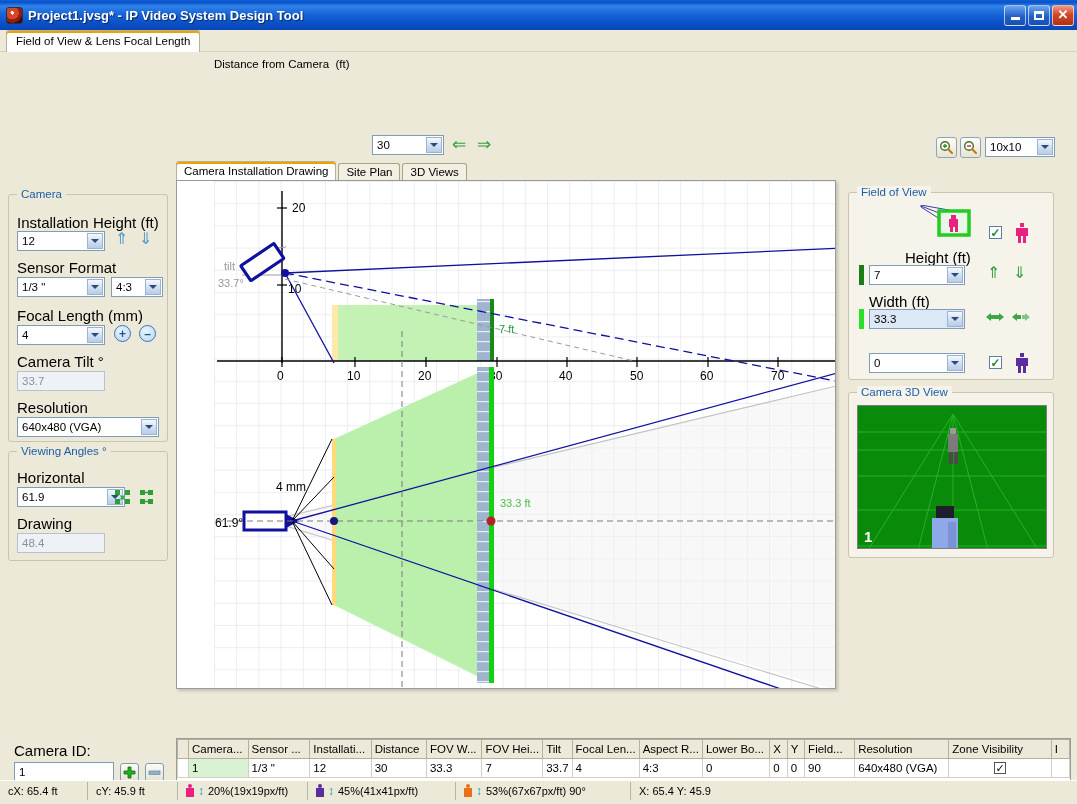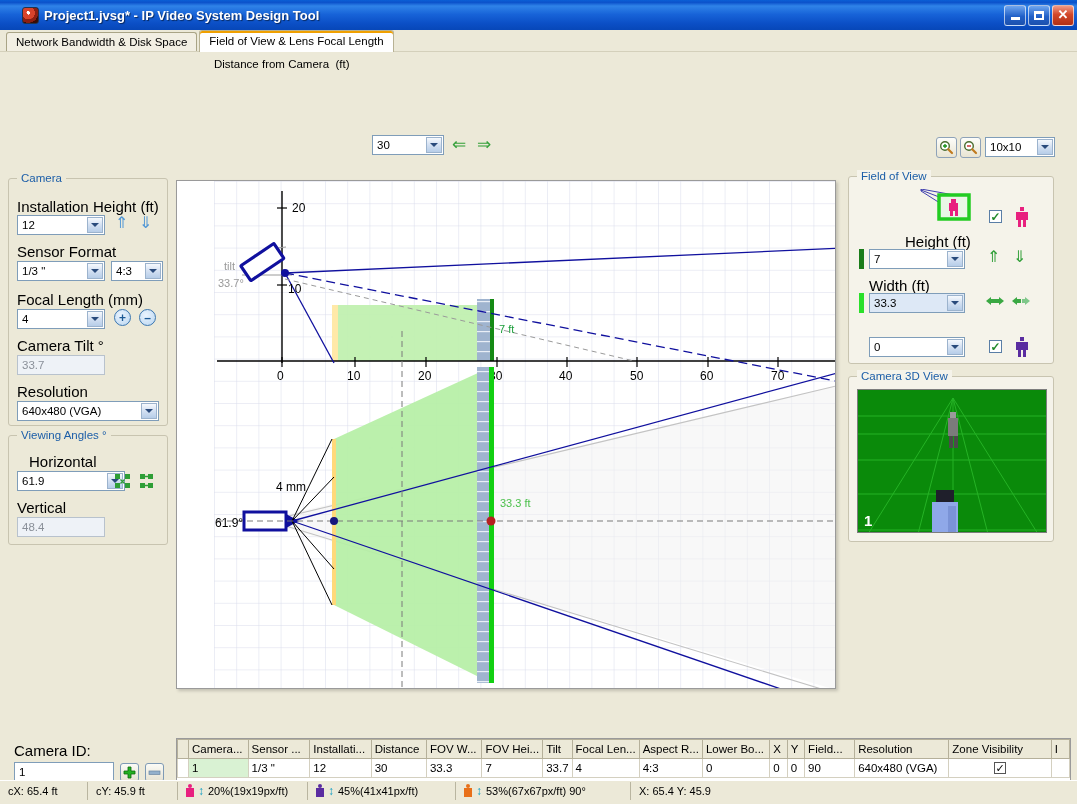--- a/index.html
+++ b/index.html
@@ -8,21 +8,21 @@
     width:1077px; height:804px; overflow:hidden;
     font-family:"Liberation Sans", sans-serif; font-size:11px;
     background:#0831d9;
   }
   #app { position:absolute; inset:0; display:flex; flex-direction:column; }
 
   
   .titlebar {
     height:30px; flex:0 0 30px;
     background:linear-gradient(180deg,#0a5fd6 0%,#0b52cb 8%,#2f83e8 20%,#1763d8 48%,#0b4fc6 78%,#0747b8 100%);
-    display:flex; align-items:center; padding:0 3px 0 22px; color:#fff;
+    display:flex; align-items:center; padding:0 3px 0 6px; color:#fff;
   }
   .title-ico {
     width:17px;height:17px;border-radius:3px;margin-right:5px;flex:0 0 17px;
     background:radial-gradient(circle at 35% 32%,#ffffff 0 12%,#d7432b 13% 46%,#8c1f12 47% 70%,#3a0c06 71% 100%);
     border:1px solid #20344f;
   }
   .title-text { font-size:13px; font-weight:bold; text-shadow:1px 1px 1px rgba(0,0,0,.55); white-space:nowrap;}
   .title-btns { margin-left:auto; display:flex; gap:2px; }
   .tb-btn {
     width:22px;height:21px;border-radius:3px;border:1px solid #ffffffa0;
@@ -86,21 +86,21 @@
 
   
   .subtabs { position:absolute; left:176px; top:109px; display:flex; align-items:flex-end; }
   .stab {
     height:18px;line-height:17px;padding:0 7px;font-size:11.5px;background:#f2efe3;
     border:1px solid #a9a486;border-bottom:none;border-radius:3px 3px 0 0;margin-right:2px;
   }
   .stab.active{ background:#fff; height:20px;line-height:19px; box-shadow:inset 0 2px 0 #f0a000; border-color:#b8b294;}
 
   
-  .group { position:absolute; border:1px solid #c8c4b0; border-radius:3px; background:#ece9d8; }
+  .group { position:absolute; border:1px solid #c8c4b0; border-radius:3px; background:#ece9d8;margin-top:16px; }
   .group > .glabel {
     position:absolute; top:-7px; left:8px; background:#ece9d8; padding:0 4px;
     color:#1c5ea8; font-size:11.5px;
   }
   .fieldlabel{ font-size:15px; color:#000; }
 
   
   .canvaswrap {
     position:absolute; left:176px; top:128px; width:660px; height:509px;
     background:#fff; border:1px solid #9a9a9a; box-shadow:2px 2px 3px rgba(0,0,0,.18);
@@ -160,21 +160,20 @@
           <div class="tb-glyph-max"></div>
         </div>
       <div class="tb-btn close">
           <span style="font-size:13px;margin-top:-1px;">✕</span>
         </div>
     </div>
   </div>
 
 
   <div class="maintabs">
-    <div class="mtab">Network Bandwidth &amp; Disk Space</div>
     <div class="mtab active">Field of View &amp; Lens Focal Length</div>
   </div>
 
   <div class="page">
 
     <div class="distlabel">
       <span>Distance from Camera</span>
       &nbsp;<span>(ft)</span>
     </div>
     <div class="sel dist-sel" style="left:372px;top:83px;width:72px;">
@@ -200,20 +199,25 @@
         <path d="M4 6 H8" stroke="#c01616" stroke-width="1.3"></path>
       </svg>
     </div>
     <div class="sel" style="position:absolute;left:985px;top:85px;width:70px;">
       <span>10x10</span>
       <span class="arrow">
           <i></i>
         </span>
     </div>
 
+    <div class="subtabs">
+      <div class="stab active">Camera Installation Drawing</div>
+      <div class="stab">Site Plan</div>
+      <div class="stab">3D Views</div>
+    </div>
 
     <div class="group" style="left:8px;top:126px;width:160px;height:248px;">
       <div class="glabel">Camera</div>
 
       <div class="fieldlabel" style="position:absolute;left:8px;top:19px;">Installation Height (ft)</div>
       <div class="sel" style="position:absolute;left:8px;top:36px;width:88px;">
         <span>12</span>
         <span class="arrow">
             <i></i>
           </span>
@@ -255,21 +259,21 @@
         <span>640x480 (VGA)</span>
         <span class="arrow">
             <i></i>
           </span>
       </div>
     </div>
 
     <div class="group" style="left:8px;top:383px;width:160px;height:110px;">
       <div class="glabel">Viewing Angles °</div>
 
-      <div class="fieldlabel" style="position:absolute;left:20px;top:17px;">Horizontal</div>
+      <div class="fieldlabel" style="position:absolute;left:8px;top:17px;">Horizontal</div>
       <div class="sel" style="position:absolute;left:8px;top:35px;width:108px;">
         <span>61.9</span>
         <span class="arrow">
             <i></i>
           </span>
       </div>
       <div style="position:absolute;left:106px;top:38px;">
         <svg width="16" height="14" viewBox="0 0 16 14">
             <g fill="#2e9e36">
           <rect x="0" y="0" width="5" height="5"></rect>
@@ -285,21 +289,21 @@
             <g fill="#2e9e36">
           <rect x="1" y="0" width="5" height="5"></rect>
               <rect x="9" y="0" width="5" height="5"></rect>
           <rect x="1" y="9" width="5" height="5"></rect>
               <rect x="9" y="9" width="5" height="5"></rect>
           <path d="M6 2.5 H9 M6 11.5 H9" stroke="#2e9e36" stroke-width="1.3"></path>
         </g>
           </svg>
       </div>
 
-      <div class="fieldlabel" style="position:absolute;left:8px;top:63px;">Vertical</div>
+      <div class="fieldlabel" style="position:absolute;left:8px;top:63px;">Drawing</div>
       <div class="sel ro" style="position:absolute;left:8px;top:81px;width:88px;">
         <span>48.4</span>
       </div>
     </div>
 
     <div class="canvaswrap">
       <svg width="658" height="538" viewBox="0 0 658 538">
         <defs>
           <pattern id="gridsm" width="22.2" height="22.2" patternUnits="userSpaceOnUse">
             <path d="M22.2 0 H0 V22.2" fill="none" stroke="#d9dcec" stroke-width="1"></path>

